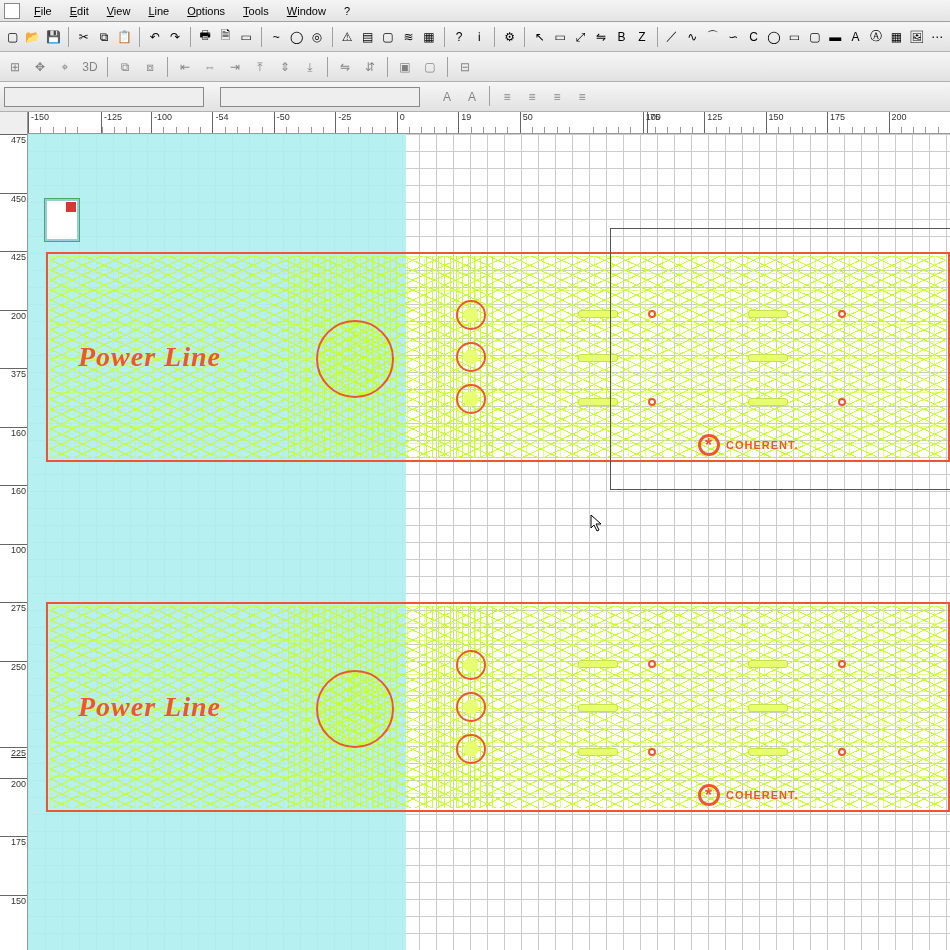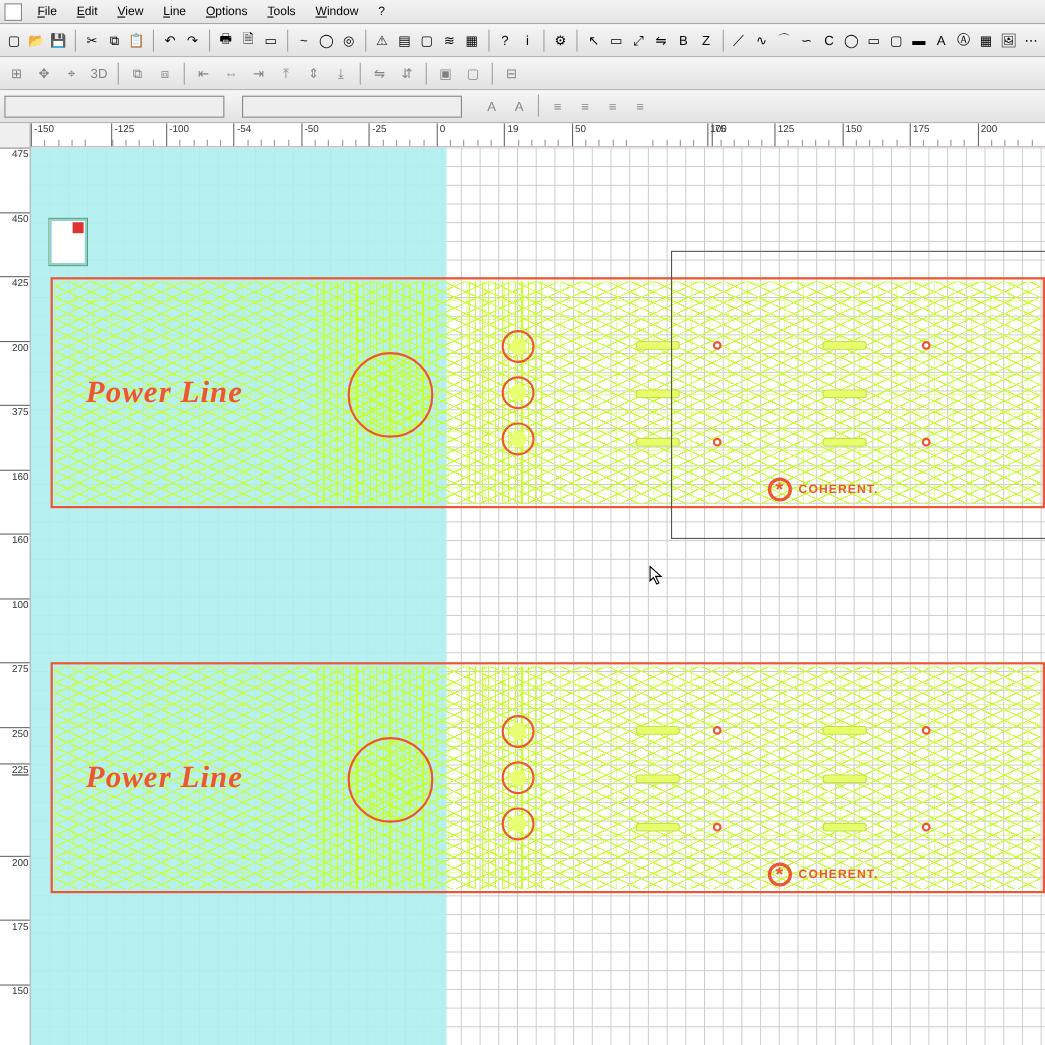--- a/index.html
+++ b/index.html
@@ -278,21 +278,21 @@
       <div class="vtick-major" style="top: 0px;">475</div>
       <div class="vtick-major" style="top: 58.5px;">450</div>
       <div class="vtick-major" style="top: 117px;">425</div>
       <div class="vtick-major" style="top: 175.5px;">200</div>
       <div class="vtick-major" style="top: 234px;">375</div>
       <div class="vtick-major" style="top: 292.5px;">160</div>
       <div class="vtick-major" style="top: 351px;">160</div>
       <div class="vtick-major" style="top: 409.5px;">100</div>
       <div class="vtick-major" style="top: 468px;">275</div>
       <div class="vtick-major" style="top: 526.5px;">250</div>
-      <div class="vtick-major" style="top: 560px; text-decoration: underline;">225</div>
+      <div class="vtick-major" style="top: 613px; text-decoration: underline;">225</div>
       <div class="vtick-major" style="top: 643.5px;">200</div>
       <div class="vtick-major" style="top: 702px;">175</div>
       <div class="vtick-major" style="top: 760.5px;">150</div>
     </div>
   <div class="canvas" id="canvas">
     <div class="grid"></div>
     <div class="page-blue"></div>
     <div class="thumb"></div>
 
   <div class="design" style="left: 18px; right: 0px; top: 118px; height: 210px;">

